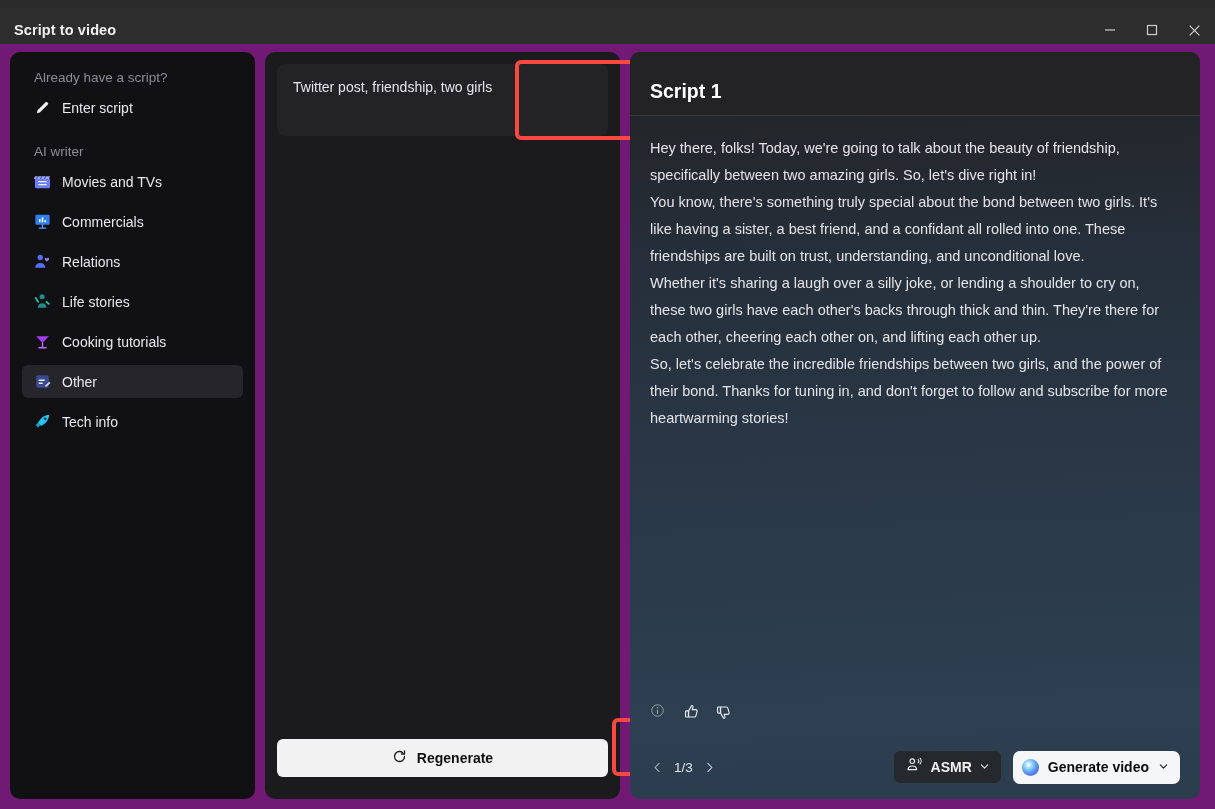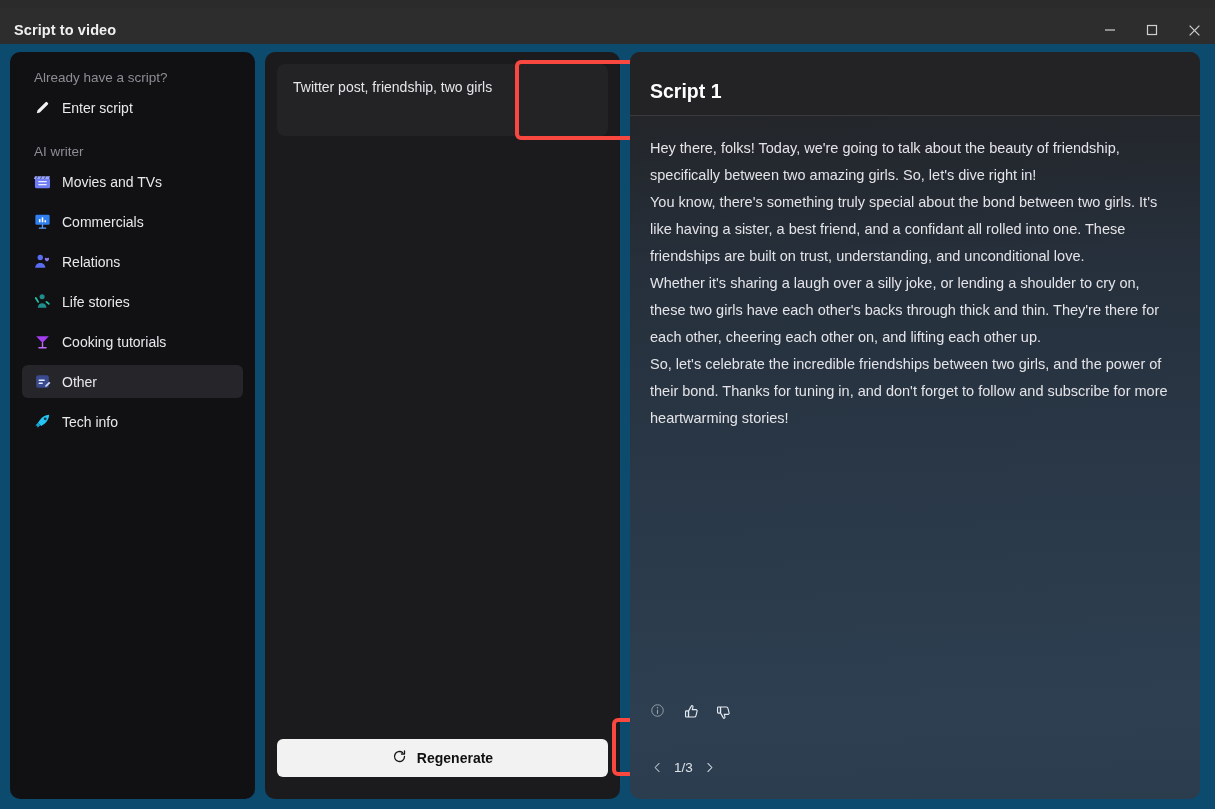--- a/index.html
+++ b/index.html
@@ -27,21 +27,21 @@
   }
   .win-btn {
     width: 42px; height: 44px;
     display: flex; align-items: center; justify-content: center;
     color: #d2d2d2;
   }
 
   
   #body-area {
     position: absolute; left: 0; top: 44px; width: 1215px; height: 765px;
-    background: #0c4a6e;
+    background: #701a75;
     padding: 8px 10px 10px 10px;
   }
   #content {
     position: relative; width: 1195px; height: 747px;
     display: flex; gap: 10px;
   }
 
   
   #sidebar-panel {
     width: 245px; height: 747px;
@@ -369,17 +369,44 @@
           </svg>
         </div>
         <div id="pager-count">1/3</div>
         <div class="pager-arrow">
           <svg width="13" height="13" viewBox="0 0 24 24">
             <path d="M9 4.5l7.5 7.5L9 19.5" fill="none" stroke="#d6dce3" stroke-width="1.9" stroke-linecap="round" stroke-linejoin="round"></path>
           </svg>
         </div>
       </div>
 
+      <div id="footer-right">
+        <div id="asmr-btn">
+          <span>
+            <svg width="19" height="19" viewBox="0 0 24 24">
+              <circle cx="9.2" cy="6.6" r="2.9" fill="none" stroke="#e9edf2" stroke-width="1.5"></circle>
+              <path d="M3.8 17.2c0-2.7 2.4-4.6 5.4-4.6s5.4 1.9 5.4 4.6z" fill="none" stroke="#e9edf2" stroke-width="1.5" stroke-linejoin="round"></path>
+              <path d="M16.6 4.6c1 1 1 2.8 0 3.9M19 2.8c1.8 1.9 1.8 5.2 0 7.1" fill="none" stroke="#e9edf2" stroke-width="1.4" stroke-linecap="round"></path>
+            </svg>
+          </span>
+          <span id="asmr-label">ASMR</span>
+          <span>
+            <svg width="11" height="11" viewBox="0 0 24 24">
+              <path d="M5 8.5l7 7 7-7" fill="none" stroke="#e9edf2" stroke-width="2.2" stroke-linecap="round" stroke-linejoin="round"></path>
+            </svg>
+          </span>
+        </div>
+
+        <div id="generate-btn">
+          <span id="gen-orb"></span>
+          <span id="generate-label">Generate video</span>
+          <span>
+            <svg width="11" height="11" viewBox="0 0 24 24">
+              <path d="M5 8.5l7 7 7-7" fill="none" stroke="#111" stroke-width="2.2" stroke-linecap="round" stroke-linejoin="round"></path>
+            </svg>
+          </span>
+        </div>
+      </div>
     </div>
   </div>
 
 </div>
 </div>
 
 </body></html>

